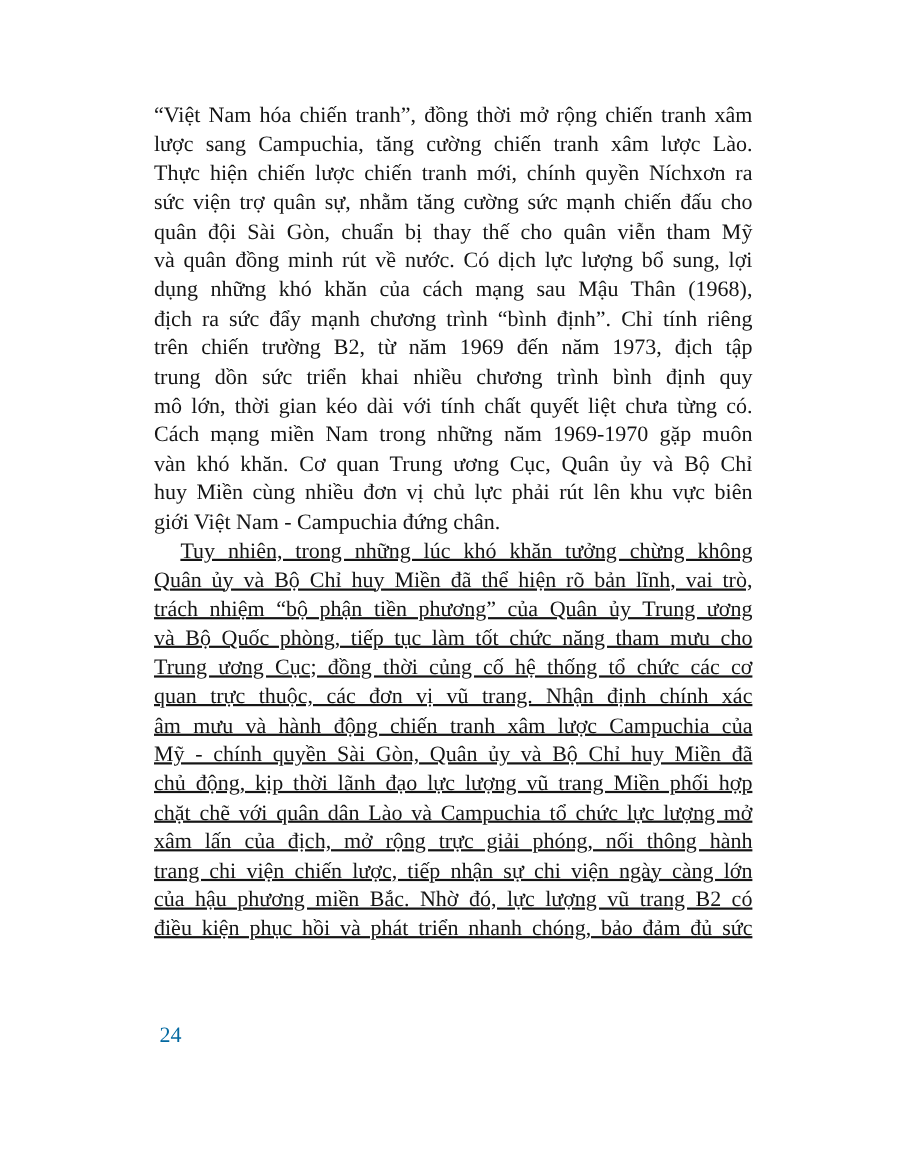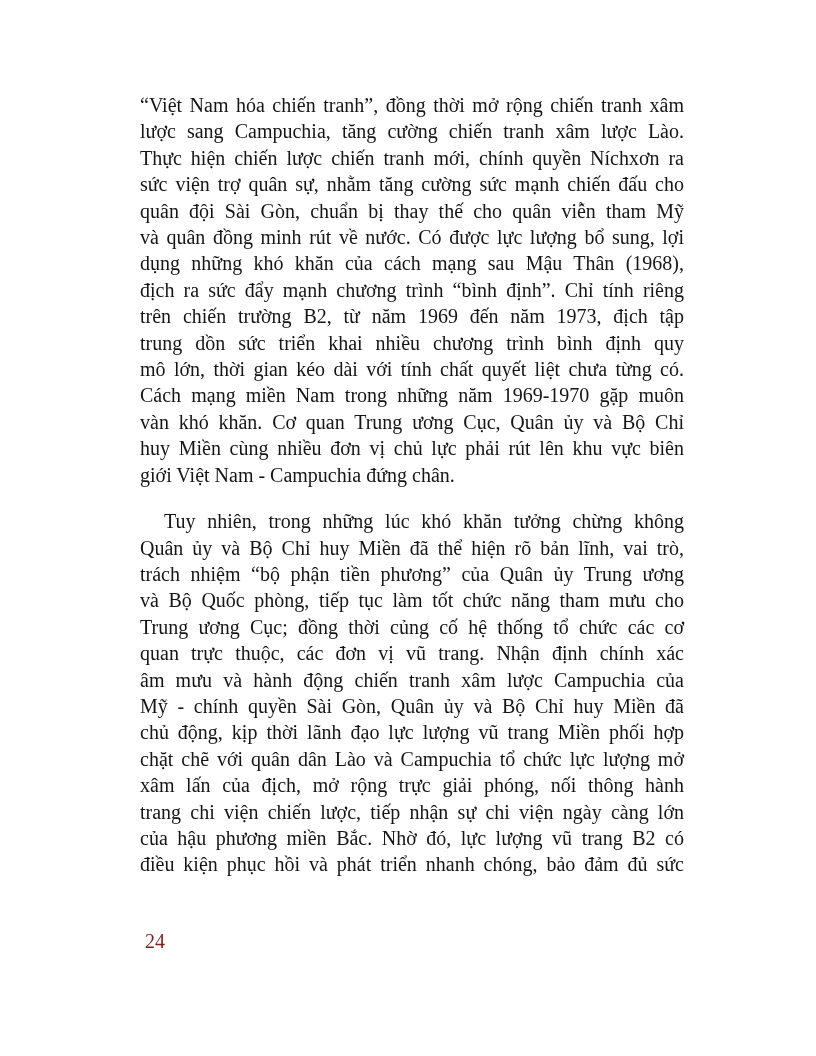--- a/index.html
+++ b/index.html
@@ -18,53 +18,53 @@
   }
   .text-block {
     position: absolute;
     left: 140px;
     top: 92px;
     width: 544px;
     font-size: 20px;
     line-height: 26.4px;
   }
   .paragraph { margin: 0; }
-  .paragraph + .paragraph { margin-top: 20px; }
+  .paragraph + .paragraph { margin-top: 0; text-decoration: underline; }
   .line {
     text-align: justify;
     text-align-last: justify;
     white-space: normal;
   }
   .line.no-justify-last {
     text-align-last: left;
   }
   .paragraph.indent-first .line:first-child {
     text-indent: 24px;
   }
   .page-number {
     position: absolute;
     left: 145px;
     top: 928px;
     font-size: 20px;
     line-height: 26px;
-    color: #7f1d1d;
+    color: #0369a1;
   }
 </style>
 </head>
 <body>
 
 <div class="page">
   <div class="text-block">
       <div class="paragraph">
         <div class="line">“Việt Nam hóa chiến tranh”, đồng thời mở rộng chiến tranh xâm</div>
         <div class="line">lược sang Campuchia, tăng cường chiến tranh xâm lược Lào.</div>
         <div class="line">Thực hiện chiến lược chiến tranh mới, chính quyền Níchxơn ra</div>
         <div class="line">sức viện trợ quân sự, nhằm tăng cường sức mạnh chiến đấu cho</div>
         <div class="line">quân đội Sài Gòn, chuẩn bị thay thế cho quân viễn tham Mỹ</div>
-        <div class="line">và quân đồng minh rút về nước. Có được lực lượng bổ sung, lợi</div>
+        <div class="line">và quân đồng minh rút về nước. Có dịch lực lượng bổ sung, lợi</div>
         <div class="line">dụng những khó khăn của cách mạng sau Mậu Thân (1968),</div>
         <div class="line">địch ra sức đẩy mạnh chương trình “bình định”. Chỉ tính riêng</div>
         <div class="line">trên chiến trường B2, từ năm 1969 đến năm 1973, địch tập</div>
         <div class="line">trung dồn sức triển khai nhiều chương trình bình định quy</div>
         <div class="line">mô lớn, thời gian kéo dài với tính chất quyết liệt chưa từng có.</div>
         <div class="line">Cách mạng miền Nam trong những năm 1969-1970 gặp muôn</div>
         <div class="line">vàn khó khăn. Cơ quan Trung ương Cục, Quân ủy và Bộ Chỉ</div>
         <div class="line">huy Miền cùng nhiều đơn vị chủ lực phải rút lên khu vực biên</div>
         <div class="line no-justify-last">giới Việt Nam - Campuchia đứng chân.</div>
       </div>

